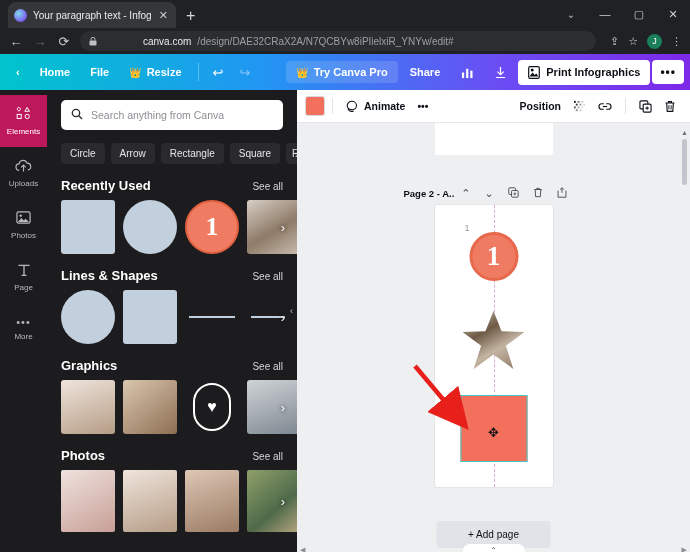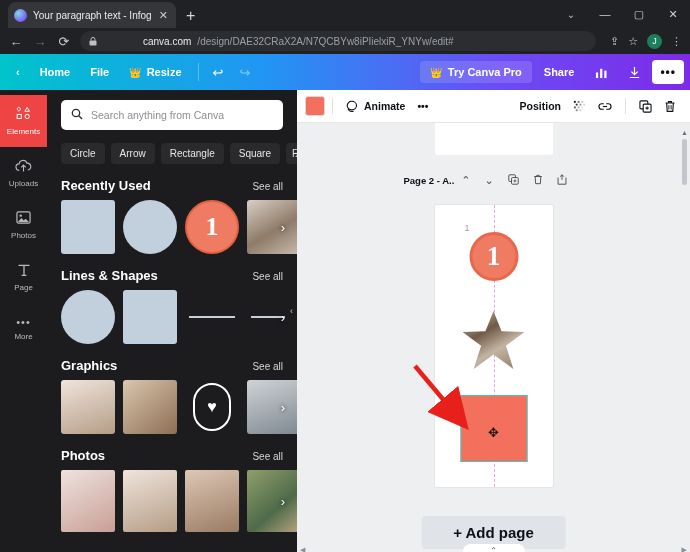--- a/index.html
+++ b/index.html
@@ -86,21 +86,21 @@
   
   .body-row { display: flex; height: 464px; }
 
   
   .rail { width: 47px; background: #1c1c1e; display: flex; flex-direction: column;
     padding-top: 5px; flex: 0 0 47px; }
   .rail-item {
     height: 52px; display: flex; flex-direction: column; align-items: center; justify-content: center;
     gap: 4px; color: #b9b9bd; cursor: pointer;
   }
-  .rail-item.active { background: #ef4444; color: #fff; }
+  .rail-item.active { background: #be185d; color: #fff; }
   .rail-label { font-size: 8px; }
   .rail-glyph { font-size: 14px; line-height: 1; }
 
   
   .panel { width: 250px; background: #1c1c1e; flex: 0 0 250px; position: relative;
     padding: 10px 0 0 0; overflow: hidden; }
   .search-wrap { padding: 0 14px; }
   .search-box {
     height: 30px; background: #fff; border-radius: 5px; display: flex; align-items: center;
     gap: 8px; padding: 0 10px;
@@ -181,21 +181,21 @@
     font-weight: bold; padding: 4px 6px; border-radius: 4px; cursor: pointer; }
   .tb-ico { color: #0d1117; font-size: 12px; padding: 4px 6px; cursor: pointer; display:flex; align-items:center;}
   .tb-right { margin-left: auto; display: flex; align-items: center; }
 
   .canvas-scroll { flex: 1 1 auto; position: relative; overflow: hidden; }
   .page-prev {
     position: absolute; left: 50%; transform: translateX(-50%); top: -28px;
     width: 118px; height: 60px; background: #fff; border-radius: 2px;
   }
   .page-head {
-    position: absolute; top: 49px; left: 50%; transform: translateX(-50%);
+    position: absolute; top: 62px; left: 50%; transform: translateX(-50%);
     display: flex; align-items: center; gap: 0; width: 180px;
   }
   .page-label { font-size: 9.5px; color: #0d1117; font-weight: bold; white-space: nowrap;
     max-width: 62px; overflow: hidden; text-overflow: ellipsis; }
   .page-ico { color: #4a4d52; font-size: 11px; padding: 2px 7px; cursor: pointer; }
   .page-card {
     position: absolute; top: 82px; left: 50%; transform: translateX(-50%);
     width: 118px; height: 282px; background: #fff; border-radius: 2px;
     box-shadow: 0 0 0 1px rgba(0,0,0,.04);
   }
@@ -224,21 +224,21 @@
   .move-cursor {
     position: absolute; left: 50%; top: 227px; transform: translate(-50%,-50%);
     color: #111; font-size: 13px; line-height: 1;
   }
   .red-arrow { position: absolute; left: 0; top: 0; pointer-events: none; }
 
   .addpage-wrap {
     position: absolute; left: 50%; transform: translateX(-50%); bottom: 12px;
   }
   .addpage {
-    background: #e0e3e7; color: #0d1117; font-size: 15px; font-weight: bold;
+    background: #e0e3e7; color: #0d1117; font-size: 10px; font-weight: normal;
     padding: 8px 32px; border-radius: 4px; cursor: pointer; white-space: nowrap;
   }
   .vscroll {
     position: absolute; right: 2px; top: 6px; bottom: 20px; width: 7px;
   }
   .vscroll-up, .vscroll-down { color: #6f737a; font-size: 7px; text-align: center; cursor: pointer; }
   .vscroll-thumb { position: absolute; top: 10px; width: 5px; left: 1px; height: 46px;
     background: #c2c6cc; border-radius: 3px; cursor: pointer; }
   .hscroll {
     position: absolute; left: 0; right: 0; bottom: 0; height: 9px; display: flex;
@@ -314,20 +314,28 @@
             <rect x="1" y="7" width="2.4" height="6" fill="#fff"></rect>
             <rect x="5.5" y="3" width="2.4" height="10" fill="#fff"></rect>
             <rect x="10" y="5" width="2.4" height="8" fill="#fff"></rect>
           </svg>
       </span>
       <span class="hdr-ico-btn">
         <svg width="13" height="13" viewBox="0 0 14 14">
             <path d="M7 1v8M3.6 6L7 9.4 10.4 6M2 12.4h10" stroke="#fff" stroke-width="1.3" fill="none"></path>
           </svg>
       </span>
+      <span class="hdr-white">
+        <svg width="12" height="13" viewBox="0 0 12 13">
+          <rect x="0.7" y="0.7" width="10.6" height="11.6" rx="1.4" stroke="#0d1117" fill="none" stroke-width="1.2"></rect>
+          <circle cx="4.2" cy="4" r="1.5" fill="#0d1117"></circle>
+            <path d="M1.5 10.5L4.6 6.4l2.2 2.6 1.5-1.6 2.2 3.1z" fill="#0d1117"></path>
+        </svg>
+        <span>Print Infographics</span>
+      </span>
       <span class="hdr-dots">•••</span>
     </div>
   </div>
 
   <div class="body-row">
 
     <div class="rail">
       <div class="rail-item active">
         <span class="rail-glyph">
           <svg width="16" height="15" viewBox="0 0 18 16">

